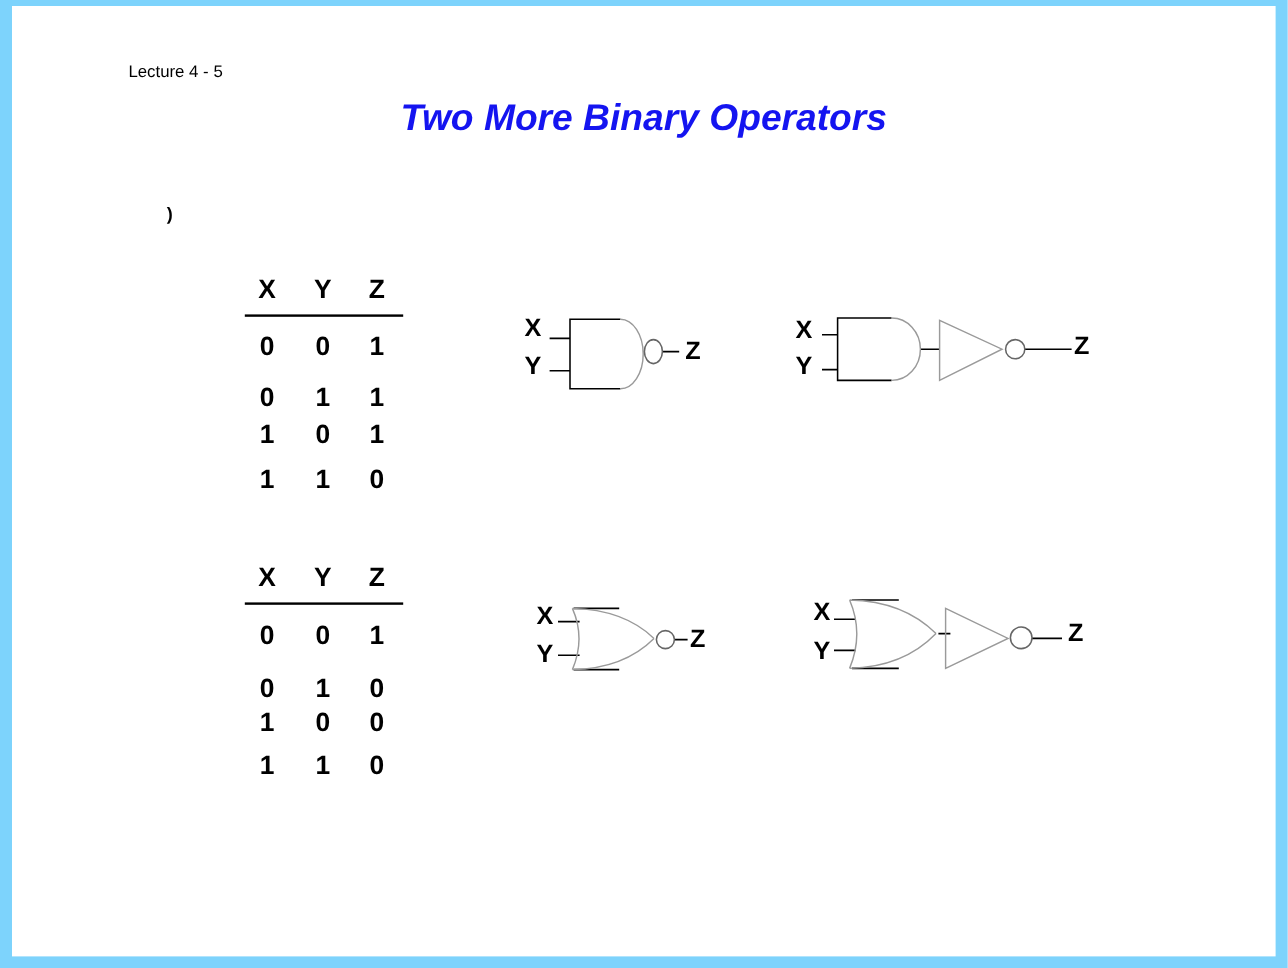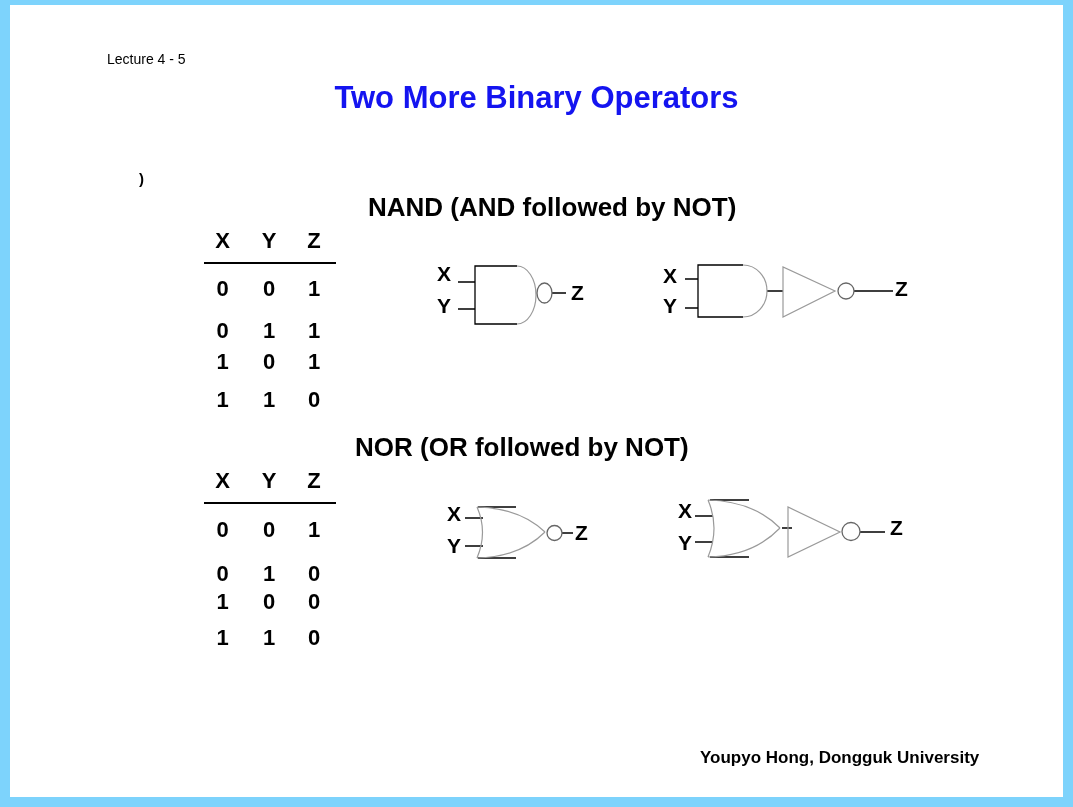--- a/index.html
+++ b/index.html
@@ -2,21 +2,21 @@
 <html><head>
 <meta charset="utf-8">
 <style>
   * { margin:0; padding:0; box-sizing:border-box; }
   html,body { width:1073px; height:807px; }
   body { font-family:"Liberation Sans", sans-serif; background:#e9ebf2; overflow:hidden; }
   .canvas { position:relative; width:1073px; height:807px; background:#7dd3fc; }
   .page { position:absolute; left:10px; top:5px; width:1053px; height:792px; background:#ffffff; }
   .abs { position:absolute; }
   .lecture { left:107px; top:51px; font-size:14px; color:#000; }
-  .title { left:0; top:80px; width:1073px; text-align:center; font-size:31px; font-weight:bold; color:#1414f0; }
+  .title { left:0; top:80px; width:1073px; text-align:center; font-size:31px; font-weight:bold; color:#1414f0;font-style:italic; }
   .paren { left:139px; top:170px; font-size:15px; font-weight:bold; color:#000; }
   .heading { font-size:26px; font-weight:bold; color:#000; white-space:nowrap; }
   .footer { left:700px; top:748px; font-size:17px; font-weight:bold; color:#000; }
 
   .tt { width:146px; height:195px; font-weight:bold; font-size:22px; color:#000; }
   .tt-head, .tt-row { position:absolute; left:0; display:grid; grid-template-columns:45px 48px 42px; }
   .tt-head span, .tt-row span { text-align:center; }
   .tt-head { top:0; }
   .tt-rule { position:absolute; left:4px; top:34px; width:132px; height:1.5px; background:#000; }
 
@@ -32,21 +32,20 @@
 </head>
 <body>
 
 <div class="canvas">
   <div class="page"></div>
 
   <div class="abs lecture">Lecture 4 - 5</div>
   <div class="abs title">Two More Binary Operators</div>
   <div class="abs paren">)</div>
 
-  <div class="abs heading" style="left:368px; top:192px;">NAND (AND followed by NOT)</div>
 
   <div class="abs tt" style="left:200px; top:228px;">
     <div class="tt-head">
       <span>X</span>
       <span>Y</span>
       <span>Z</span>
     </div>
     <div class="tt-rule"></div>
     <div class="tt-row" style="top:48px;">
       <span>0</span>
@@ -88,21 +87,20 @@
       <path class="gbody" d="M83,10 H38 V62 H83"></path>
       <path class="garc" d="M83,10 A24,26 0 0 1 83,62"></path>
       <path class="gtri" d="M123,12 V62 L175,36 Z"></path>
       <circle class="bubble" cx="186" cy="36" r="8"></circle>
     </svg>
     <span class="glabel" style="left:3px; top:10px;">X</span>
     <span class="glabel" style="left:3px; top:40px;">Y</span>
     <span class="glabel" style="left:235px; top:23px;">Z</span>
   </div>
 
-  <div class="abs heading" style="left:355px; top:432px;">NOR (OR followed by NOT)</div>
 
   <div class="abs tt" style="left:200px; top:468px;">
     <div class="tt-head">
       <span>X</span>
       <span>Y</span>
       <span>Z</span>
     </div>
     <div class="tt-rule"></div>
     <div class="tt-row" style="top:49px;">
       <span>0</span>
@@ -144,14 +142,13 @@
       <path class="gbody" d="M35,5 H74 M35,62 H74"></path>
       <path class="garc" d="M33,5 Q45,33 33,62 M33,5 Q78,6 105,33 M33,62 Q78,61 105,33"></path>
       <path class="gtri" d="M113,12 V62 L165,37 Z"></path>
       <circle class="bubble" cx="176" cy="36.5" r="9"></circle>
     </svg>
     <span class="glabel" style="left:3px; top:5px;">X</span>
     <span class="glabel" style="left:3px; top:37px;">Y</span>
     <span class="glabel" style="left:215px; top:22px;">Z</span>
   </div>
 
-  <div class="abs footer">Youpyo Hong, Dongguk University</div>
 </div>
 
 </body></html>

